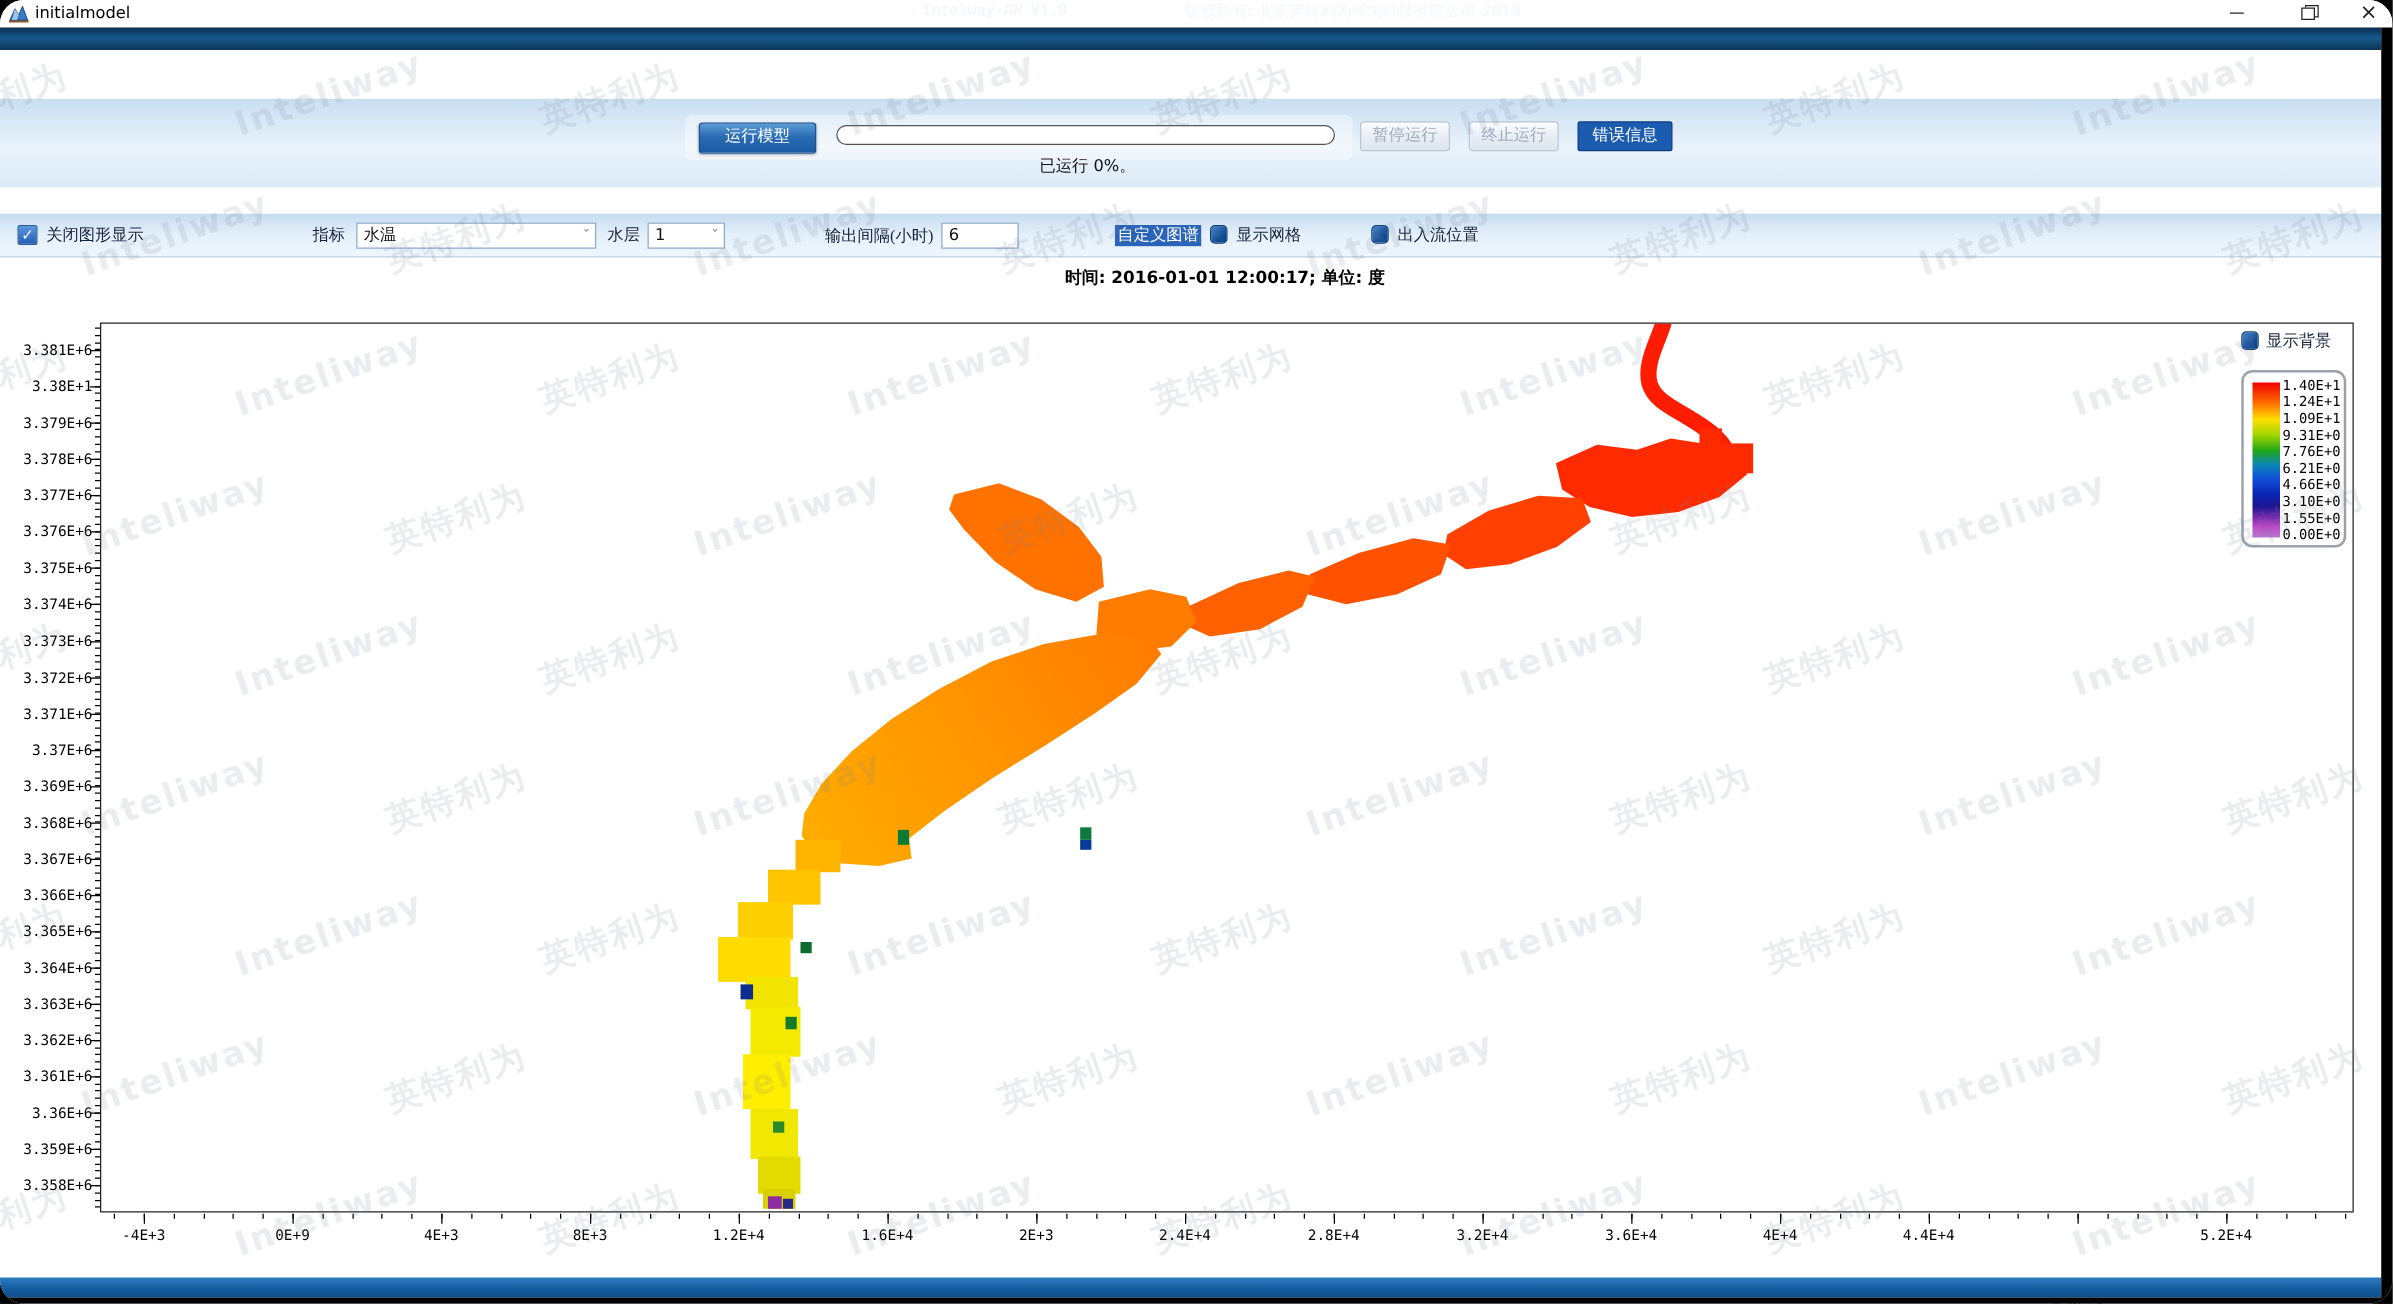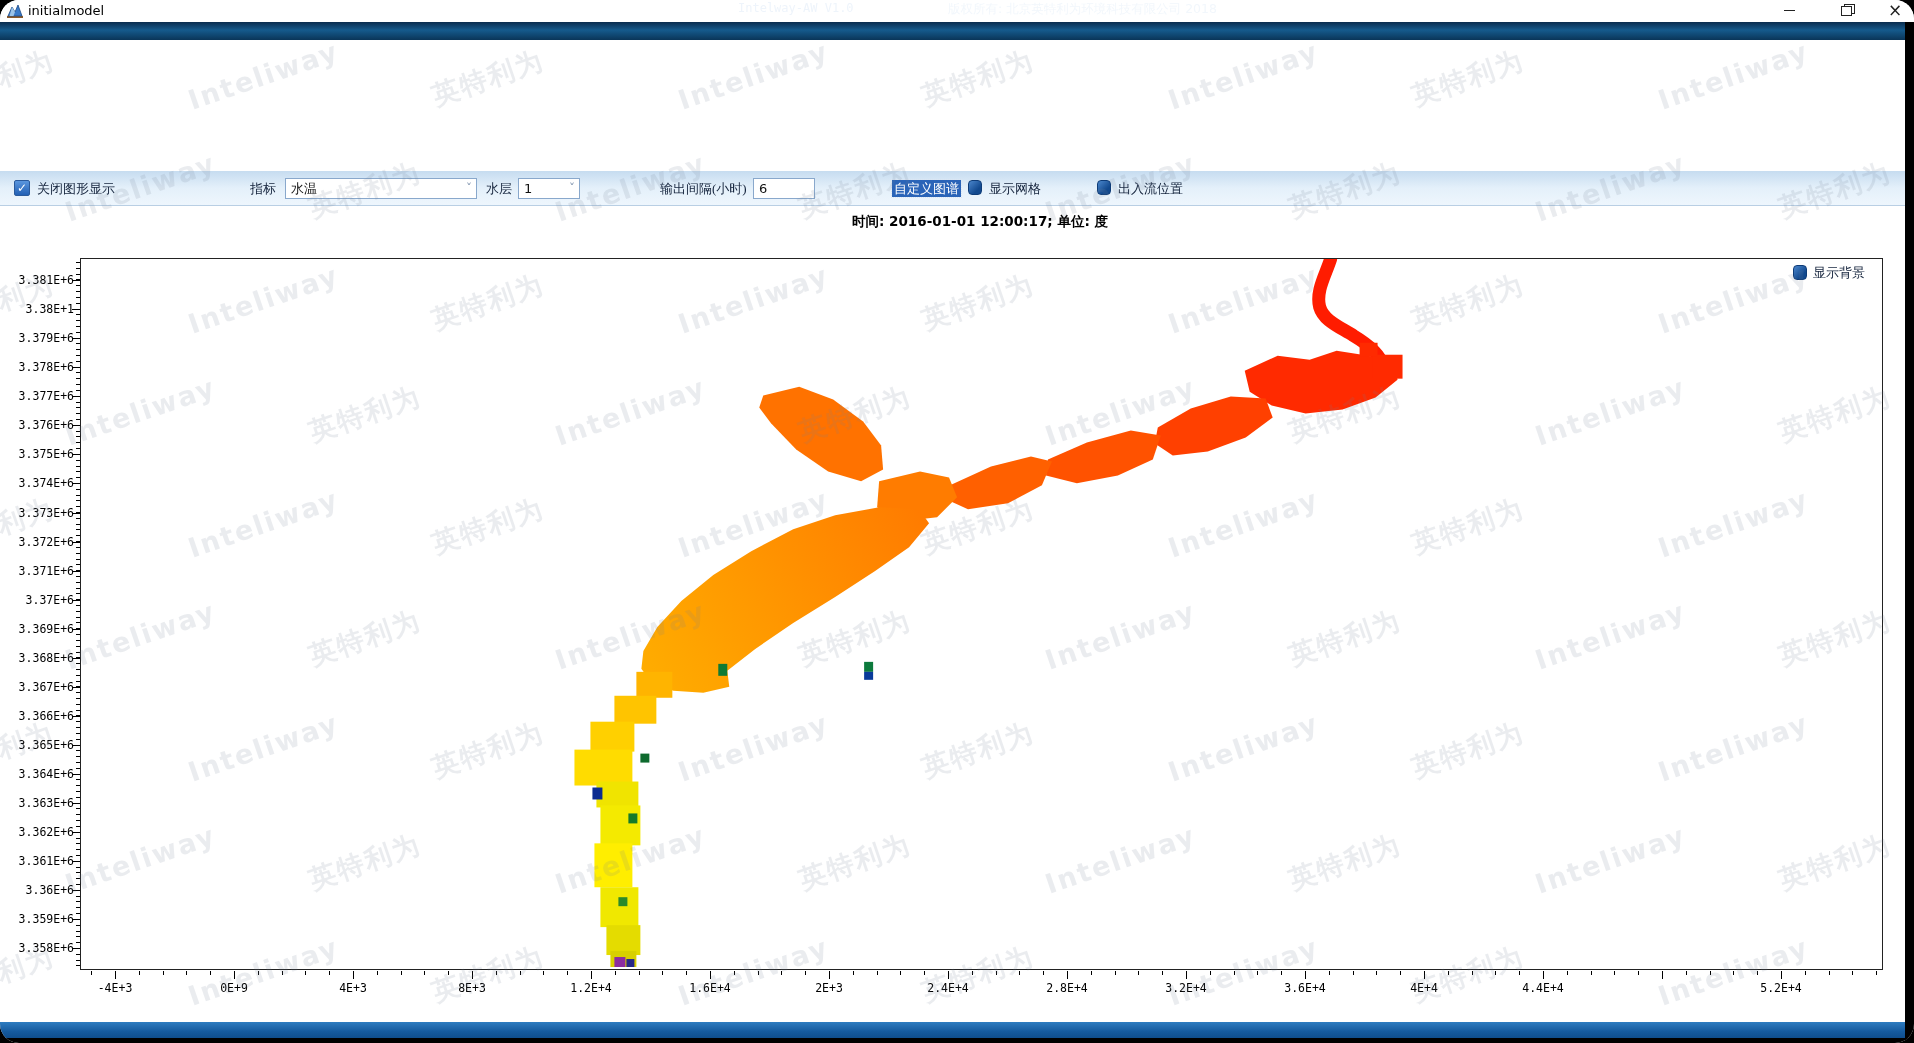--- a/index.html
+++ b/index.html
@@ -118,20 +118,29 @@
     <div class="winbtn" style="left:1772px;"><span class="minbar"></span></div>
     <div class="winbtn" style="left:1828px;">
       <span class="restore-back"></span>
         <span class="restore-outer"></span>
     </div>
     <div class="winbtn" style="left:1878px;font-size:17px;">×</div>
   </div>
 
   <div class="ribbon">
     <div class="band-dark"></div>
+    <div class="toolarea">
+      <div class="toolgroup"></div>
+      <div class="btn-run">运行模型</div>
+      <div class="progress"></div>
+      <div class="progtext">已运行 0%。</div>
+      <div class="btn-gray" style="left:1088px;width:72px;">暂停运行</div>
+      <div class="btn-gray" style="left:1175px;width:72px;">终止运行</div>
+      <div class="btn-error">错误信息</div>
+    </div>
   </div>
 
   <div class="rt-row">
     <div class="cb-check" style="left:14px;top:9px;">✓</div>
     <div class="rt-label" style="left:37px;top:10px;">关闭图形显示</div>
     <div class="rt-label" style="left:250px;top:10px;">指标</div>
     <div class="dropdown" style="left:285px;top:7px;width:192px;">
       <span>水温</span>
       <span class="dd-arrow">ˇ</span>
     </div>
@@ -193,20 +202,35 @@
       <rect x="784" y="404" width="9" height="10" fill="#0c7a3c"></rect>
       <rect x="784" y="414" width="9" height="8" fill="#083a9a"></rect>
       <rect x="638" y="406" width="9" height="12" fill="#0e7a34"></rect>
       <rect x="560" y="496" width="9" height="9" fill="#0e6a2e"></rect>
     </svg>
   </div>
 
   <div class="legend-cb-row">
     <div class="cb-blue" style="left:0;top:1px;"></div>
     <span class="legend-cb-label">显示背景</span>
+  </div>
+  <div class="legendbox">
+    <div class="legendstrip"></div>
+    <div class="legendlabels">
+        <div>1.40E+1</div>
+        <div>1.24E+1</div>
+        <div>1.09E+1</div>
+        <div>9.31E+0</div>
+        <div>7.76E+0</div>
+        <div>6.21E+0</div>
+        <div>4.66E+0</div>
+        <div>3.10E+0</div>
+        <div>1.55E+0</div>
+        <div>0.00E+0</div>
+      </div>
   </div>
 
   <div class="statusbar"></div>
   <div class="status-left">Intelway-AW  V1.0</div>
   <div class="status-right">版权所有: 北京英特利为环境科技有限公司 2018</div>
 
   <div class="blackstrip-r"></div>
   <div class="blackstrip-b"></div>
 
   <div id="wm">

